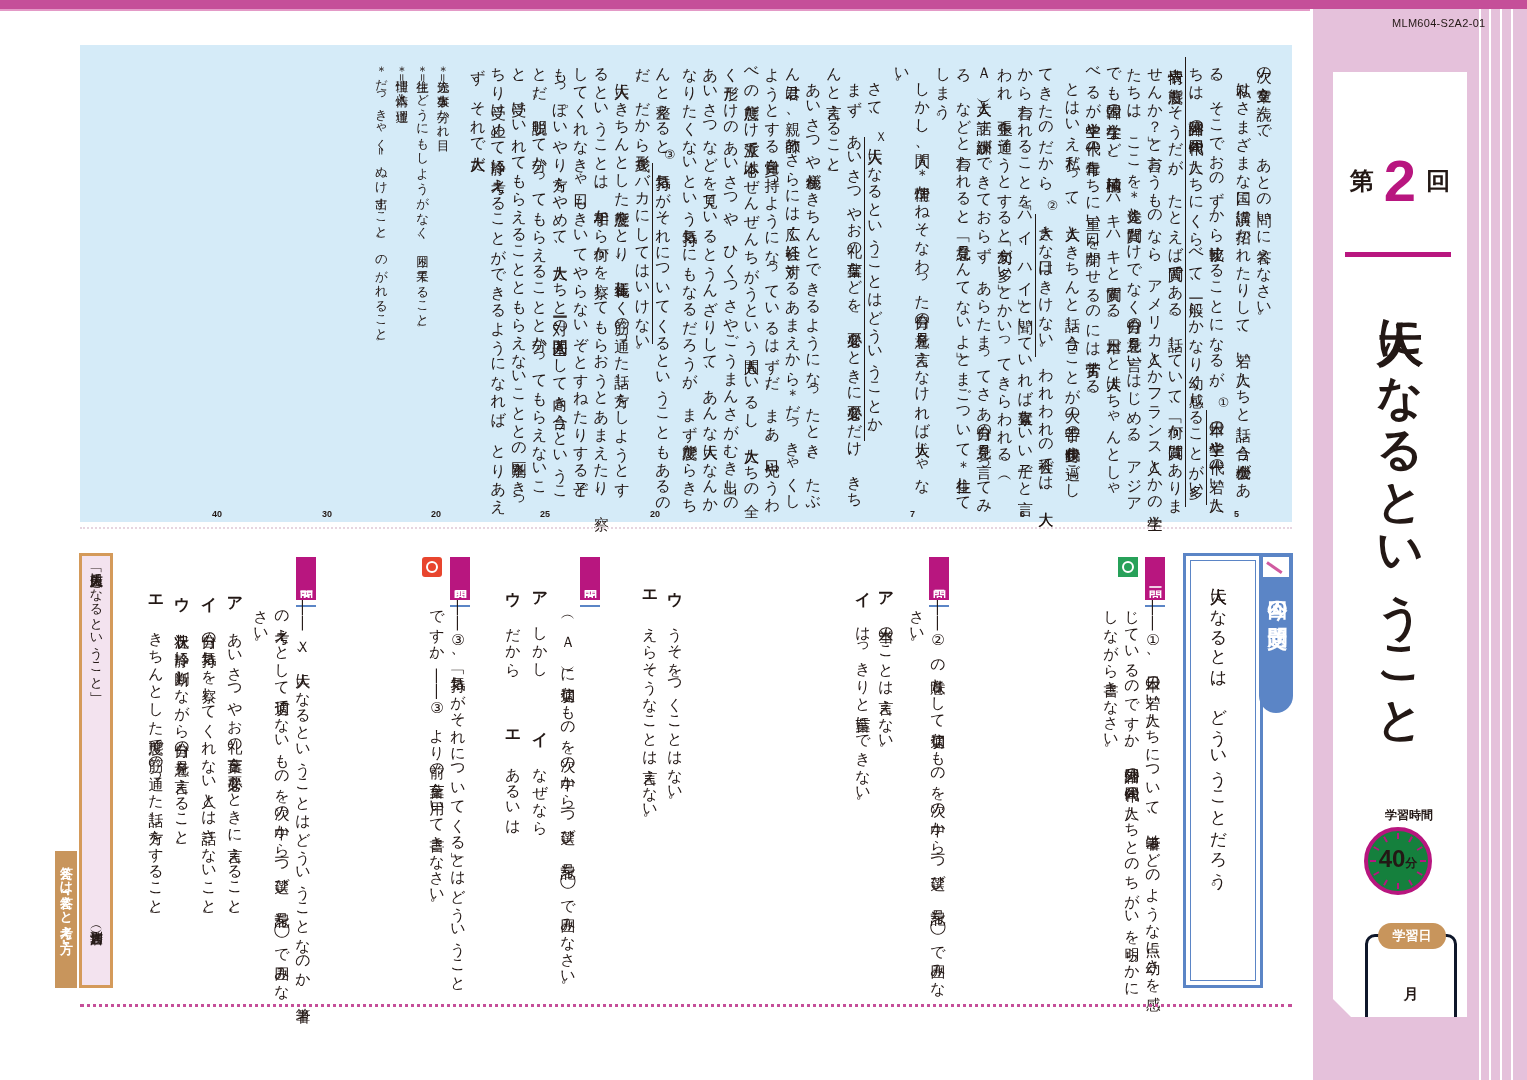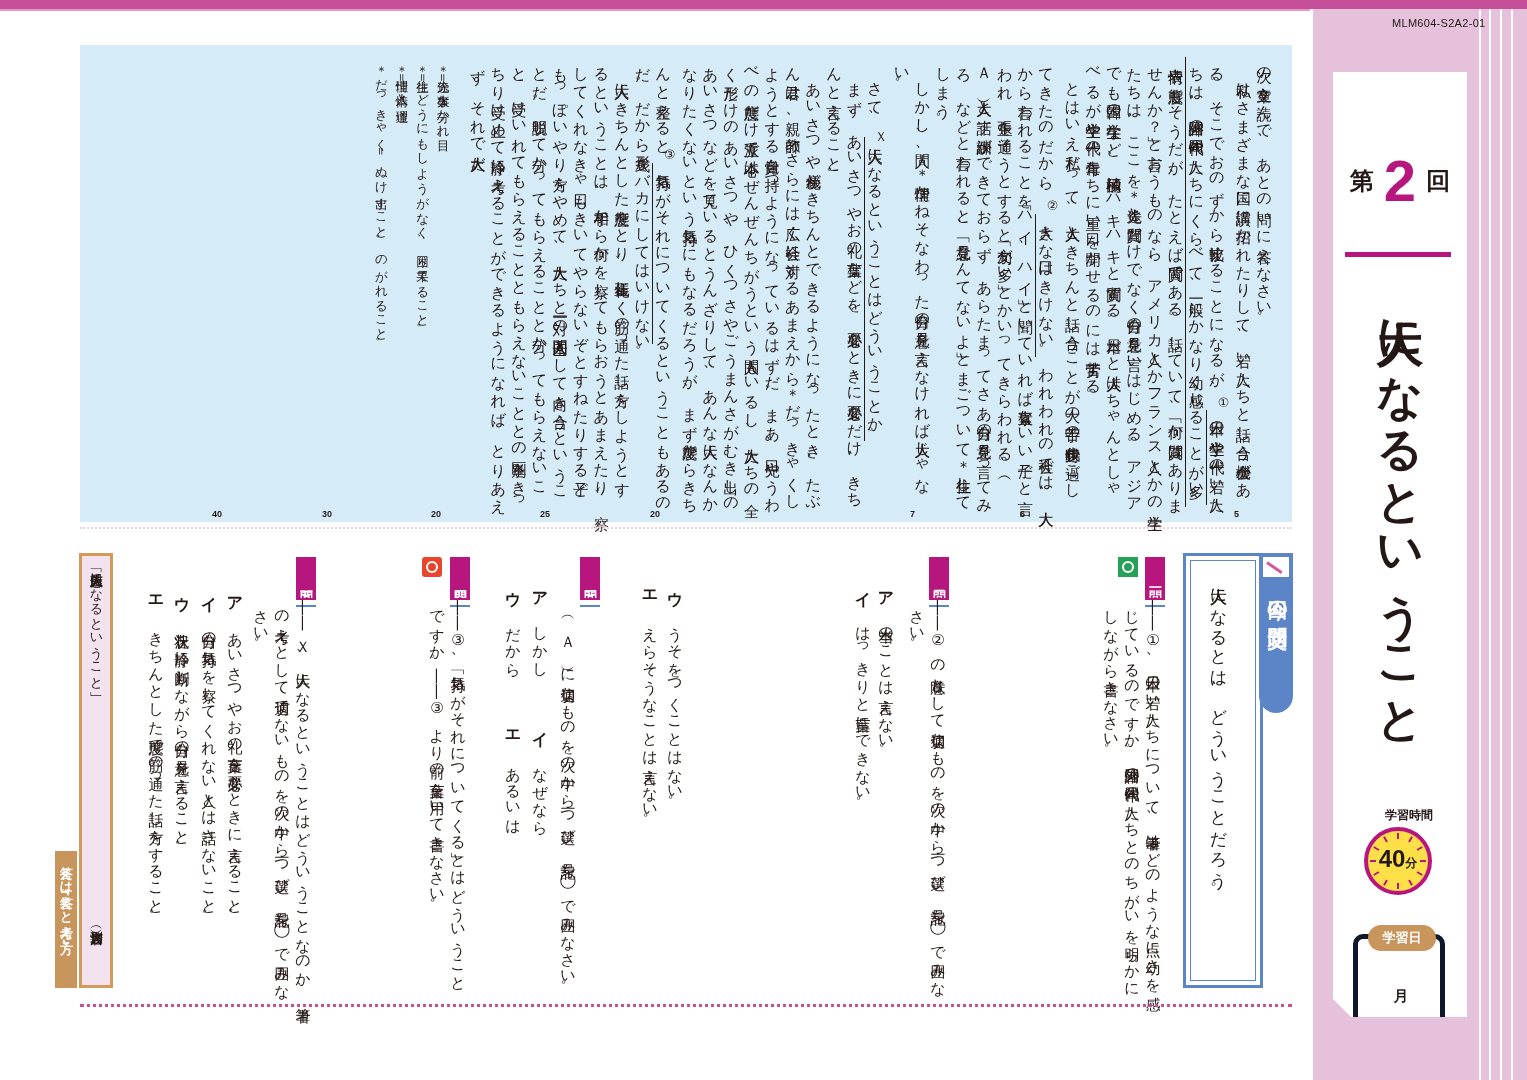--- a/index.html
+++ b/index.html
@@ -18,26 +18,26 @@
   .sidebar-stripe { position: absolute; top: 0; width: 2px; height: 1071px; background: #ffffff; }
   .sidebar-card { position: absolute; left: 20px; top: 63px; width: 134px; height: 945px; background: #ffffff; clip-path: polygon(0 0, 100% 0, 100% 100%, 18px 100%, 0 calc(100% - 18px)); }
 
   .lesson-no { position: absolute; left: 0; top: 80px; width: 134px; display: flex; align-items: center; justify-content: center; gap: 10px; }
   .lesson-no .kanji { font-size: 24px; font-weight: bold; color: #231815; }
   .lesson-no .num { font-family: "Liberation Sans", sans-serif; font-size: 58px; font-weight: bold; color: #b8167f; line-height: 1; }
   .lesson-rule { position: absolute; left: 12px; top: 180px; width: 106px; height: 5px; background: #b8167f; }
   .lesson-title { position: absolute; left: 37px; top: 212px; writing-mode: vertical-rl; font-size: 46px; font-weight: bold; letter-spacing: 2px; color: #231815; }
 
   .study-time-label { position: absolute; left: 0; top: 735px; width: 152px; text-align: center; font-size: 12px; font-weight: bold; }
-  .clock { position: absolute; left: 31px; top: 755px; width: 68px; height: 68px; border: 4px solid #b8167f; border-radius: 50%; background: #fde047; }
+  .clock { position: absolute; left: 31px; top: 755px; width: 68px; height: 68px; border: 4px solid #b8167f; border-radius: 50%; background: #15803d; }
   .clock .tick { position: absolute; left: 29px; top: 2px; width: 2px; height: 6px; background: #b8167f; transform-origin: 1px 28px; }
   .clock .clock-text { position: absolute; left: 0; top: 14px; width: 60px; text-align: center; font-family: "Liberation Sans", sans-serif; font-size: 24px; font-weight: bold; }
   .clock .clock-text small { font-size: 12px; }
 
-  .study-day { position: absolute; left: 20px; top: 862px; width: 92px; height: 140px; border: 5px solid #0f172a; border-radius: 10px; }
+  .study-day { position: absolute; left: 32px; top: 862px; width: 92px; height: 140px; border: 3px solid #0f172a; border-radius: 10px; }
   .study-day-badge { position: absolute; left: 10px; top: -14px; width: 68px; height: 26px; border-radius: 13px; background: #c8955c; color: #ffffff; font-size: 13px; font-weight: bold; text-align: center; line-height: 26px; }
   .study-day .month { position: absolute; left: 0; top: 48px; width: 86px; text-align: center; font-size: 15px; font-weight: bold; }
   .study-day .day { position: absolute; left: 0; top: 98px; width: 86px; text-align: center; font-size: 15px; font-weight: bold; }
 
   
   .passage { position: absolute; left: 80px; top: 45px; width: 1212px; height: 477px; background: #d5ebf8; }
   .passage-text { position: absolute; right: 18px; top: 12px; height: 450px; writing-mode: vertical-rl; font-size: 15.2px; line-height: 20.6px; letter-spacing: 0.6px; color: #231815; }
   .passage-text p { margin: 0; }
   .passage-text .indent { text-indent: 1em; }
   .passage-text .note { font-size: 12.5px; }

